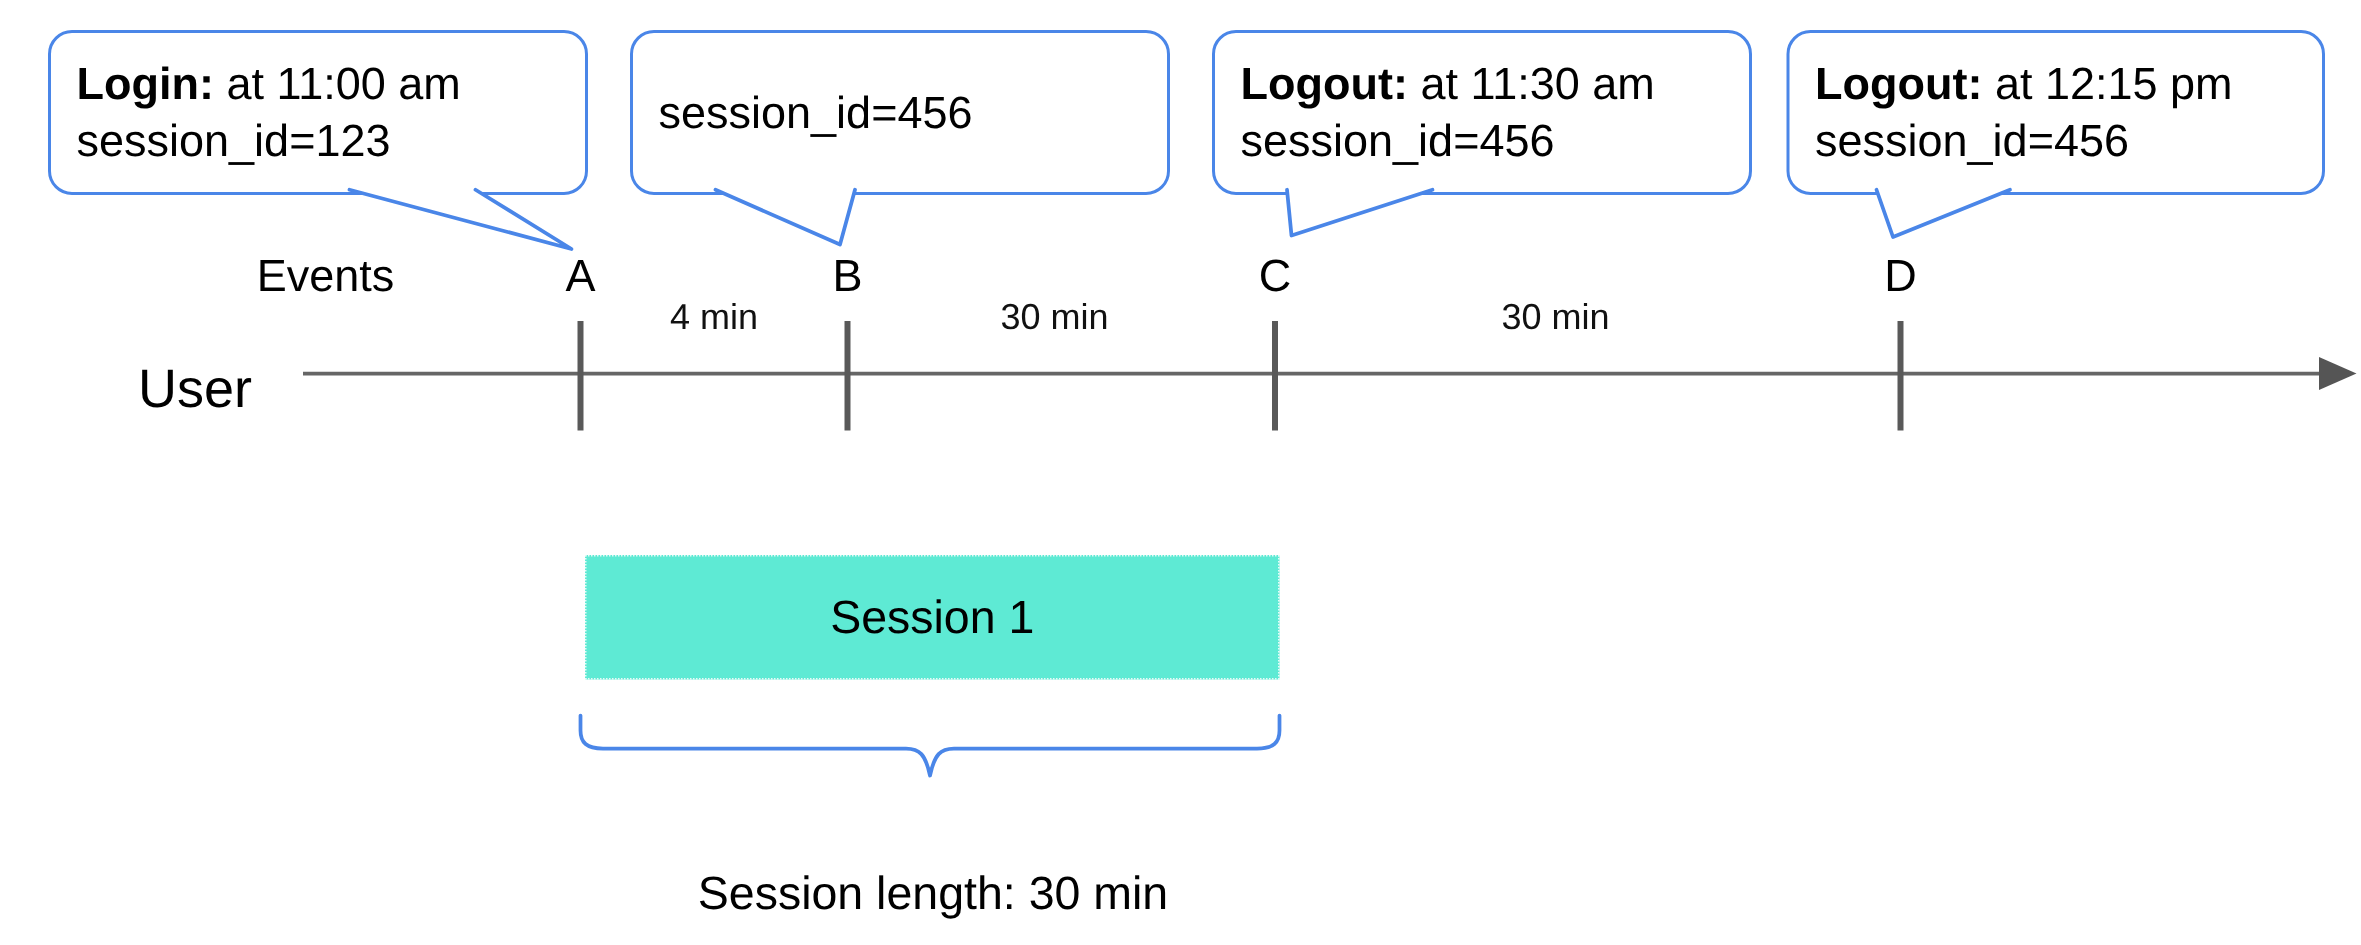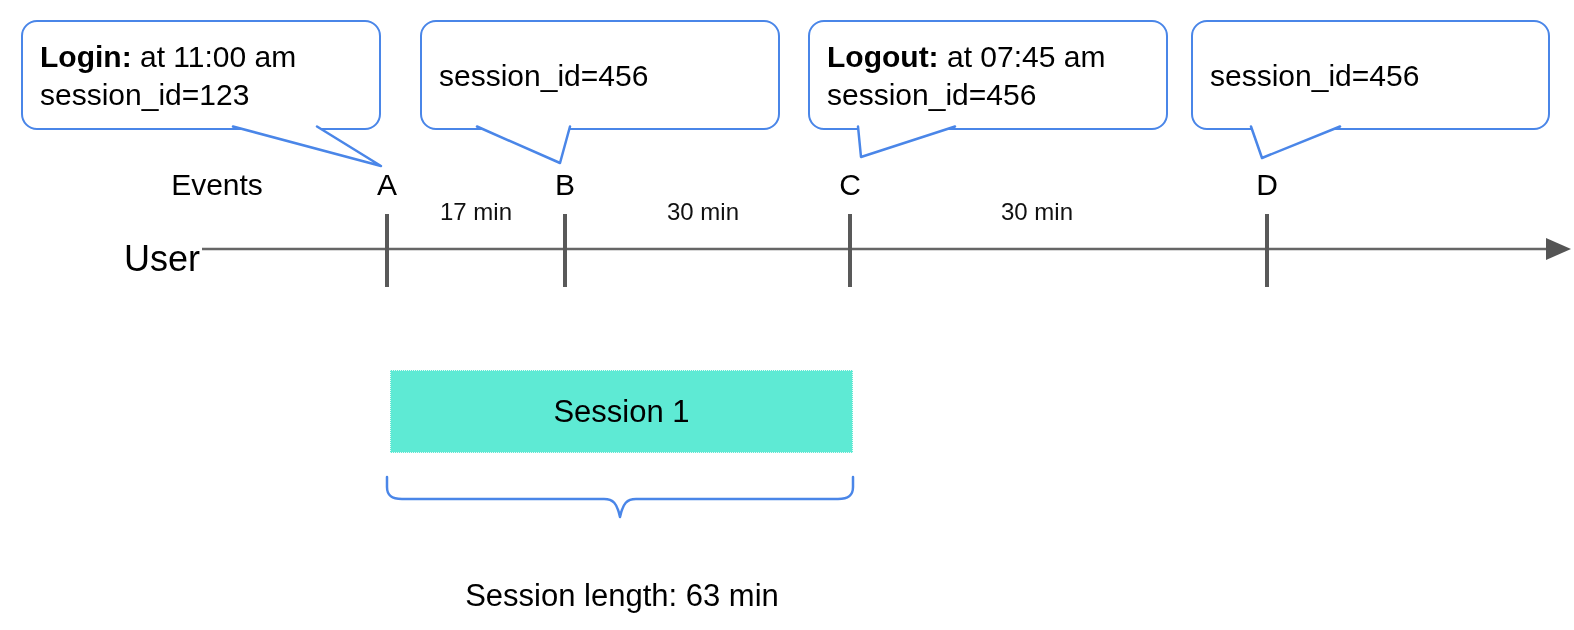--- a/index.html
+++ b/index.html
@@ -29,21 +29,21 @@
     justify-content: center;
     padding: 2px 0 0 17px;
     font-size: 30px;
     line-height: 38px;
     white-space: nowrap;
   }
   .bubble b { font-weight: bold; }
 
   
   .events-label { left: 157px; top: 168px; width: 120px; text-align: center; font-size: 30px; }
-  .user-label   { left: 92px;  top: 238px; font-size: 36px; margin-left: 32px; }
+  .user-label   { left: 92px;  top: 238px; font-size: 36px; }
   .marker {
     top: 168px; width: 60px; margin-left: -30px;
     text-align: center; font-size: 30px;
   }
   .interval {
     top: 198px; width: 120px; margin-left: -60px;
     text-align: center; font-size: 24px; color: #111111;
   }
 
   
@@ -64,55 +64,56 @@
   svg.overlay {
     position: absolute; left: 0; top: 0;
     pointer-events: none;
   }
 </style>
 </head>
 <body>
 
 <div class="canvas">
 
-  <div class="bubble" style="left:21px;">
+  <div class="bubble" style="left:32px;">
     <div><b>Login:</b>&nbsp;<span>at 11:00 am</span></div>
     <div>session_id=123</div>
   </div>
 
   <div class="bubble" style="left:420px;">
     <div>session_id=456</div>
   </div>
 
   <div class="bubble" style="left:808px;">
-    <div><b>Logout:</b>&nbsp;<span>at 07:45 am</span></div>
+    <div><b>Logout:</b>&nbsp;<span>at 11:30 am</span></div>
     <div>session_id=456</div>
   </div>
 
   <div class="bubble" style="left:1191px; width:359px;">
+    <div><b>Logout:</b>&nbsp;<span>at 12:15 pm</span></div>
     <div>session_id=456</div>
   </div>
 
   <div class="abs events-label">Events</div>
   <div class="abs user-label">User</div>
 
   <div class="abs marker" style="left:387px;">A</div>
   <div class="abs marker" style="left:565px;">B</div>
   <div class="abs marker" style="left:850px;">C</div>
   <div class="abs marker" style="left:1267px;">D</div>
 
-  <div class="abs interval" style="left:476px;">17 min</div>
+  <div class="abs interval" style="left:476px;">4 min</div>
   <div class="abs interval" style="left:703px;">30 min</div>
   <div class="abs interval" style="left:1037px;">30 min</div>
 
   <div class="abs session-box">
     <span>Session 1</span>
   </div>
 
-  <div class="abs session-length">Session length: 63 min</div>
+  <div class="abs session-length">Session length: 30 min</div>
 
   <svg class="overlay" width="1574" height="630" viewBox="0 0 1574 630">
 
     <line x1="202" y1="249" x2="1549" y2="249" stroke="#666666" stroke-width="2.5"></line>
     <polygon points="1546,238 1546,260 1571,249" fill="#555555"></polygon>
 
     <line x1="387" y1="214" x2="387" y2="287" stroke="#595959" stroke-width="4"></line>
     <line x1="565" y1="214" x2="565" y2="287" stroke="#595959" stroke-width="4"></line>
     <line x1="850" y1="214" x2="850" y2="287" stroke="#595959" stroke-width="4"></line>
     <line x1="1267" y1="214" x2="1267" y2="287" stroke="#595959" stroke-width="4"></line>

